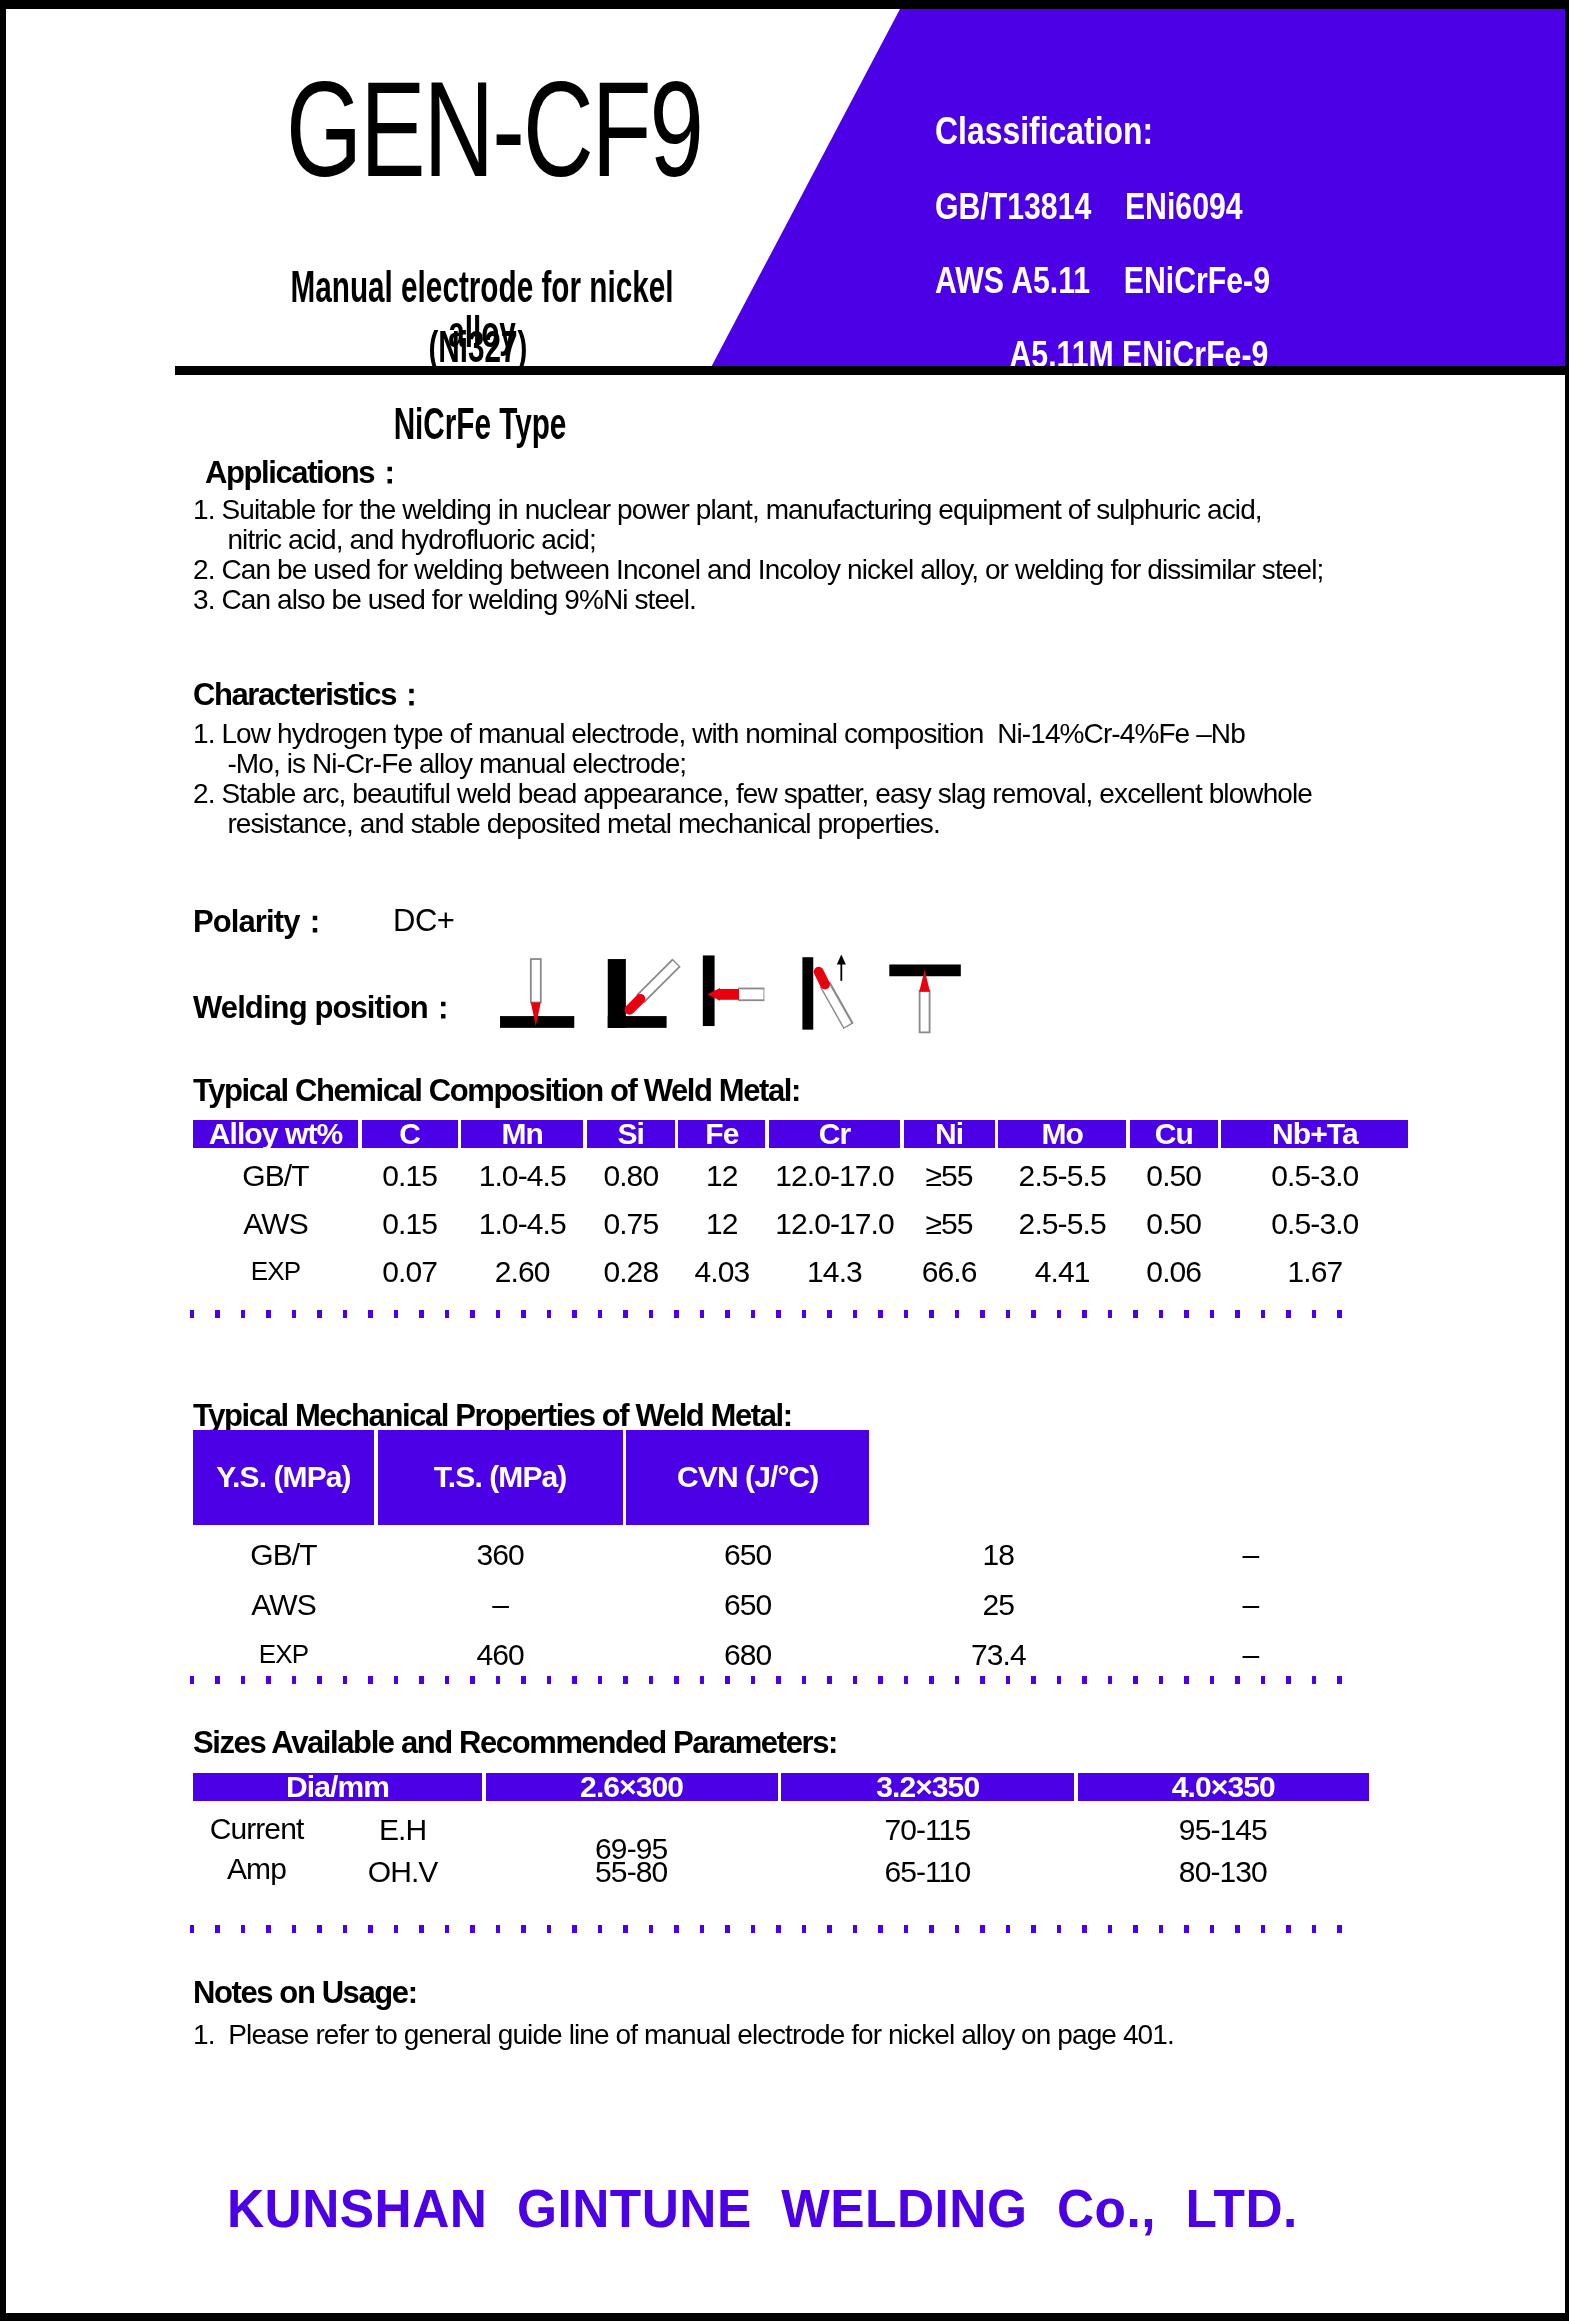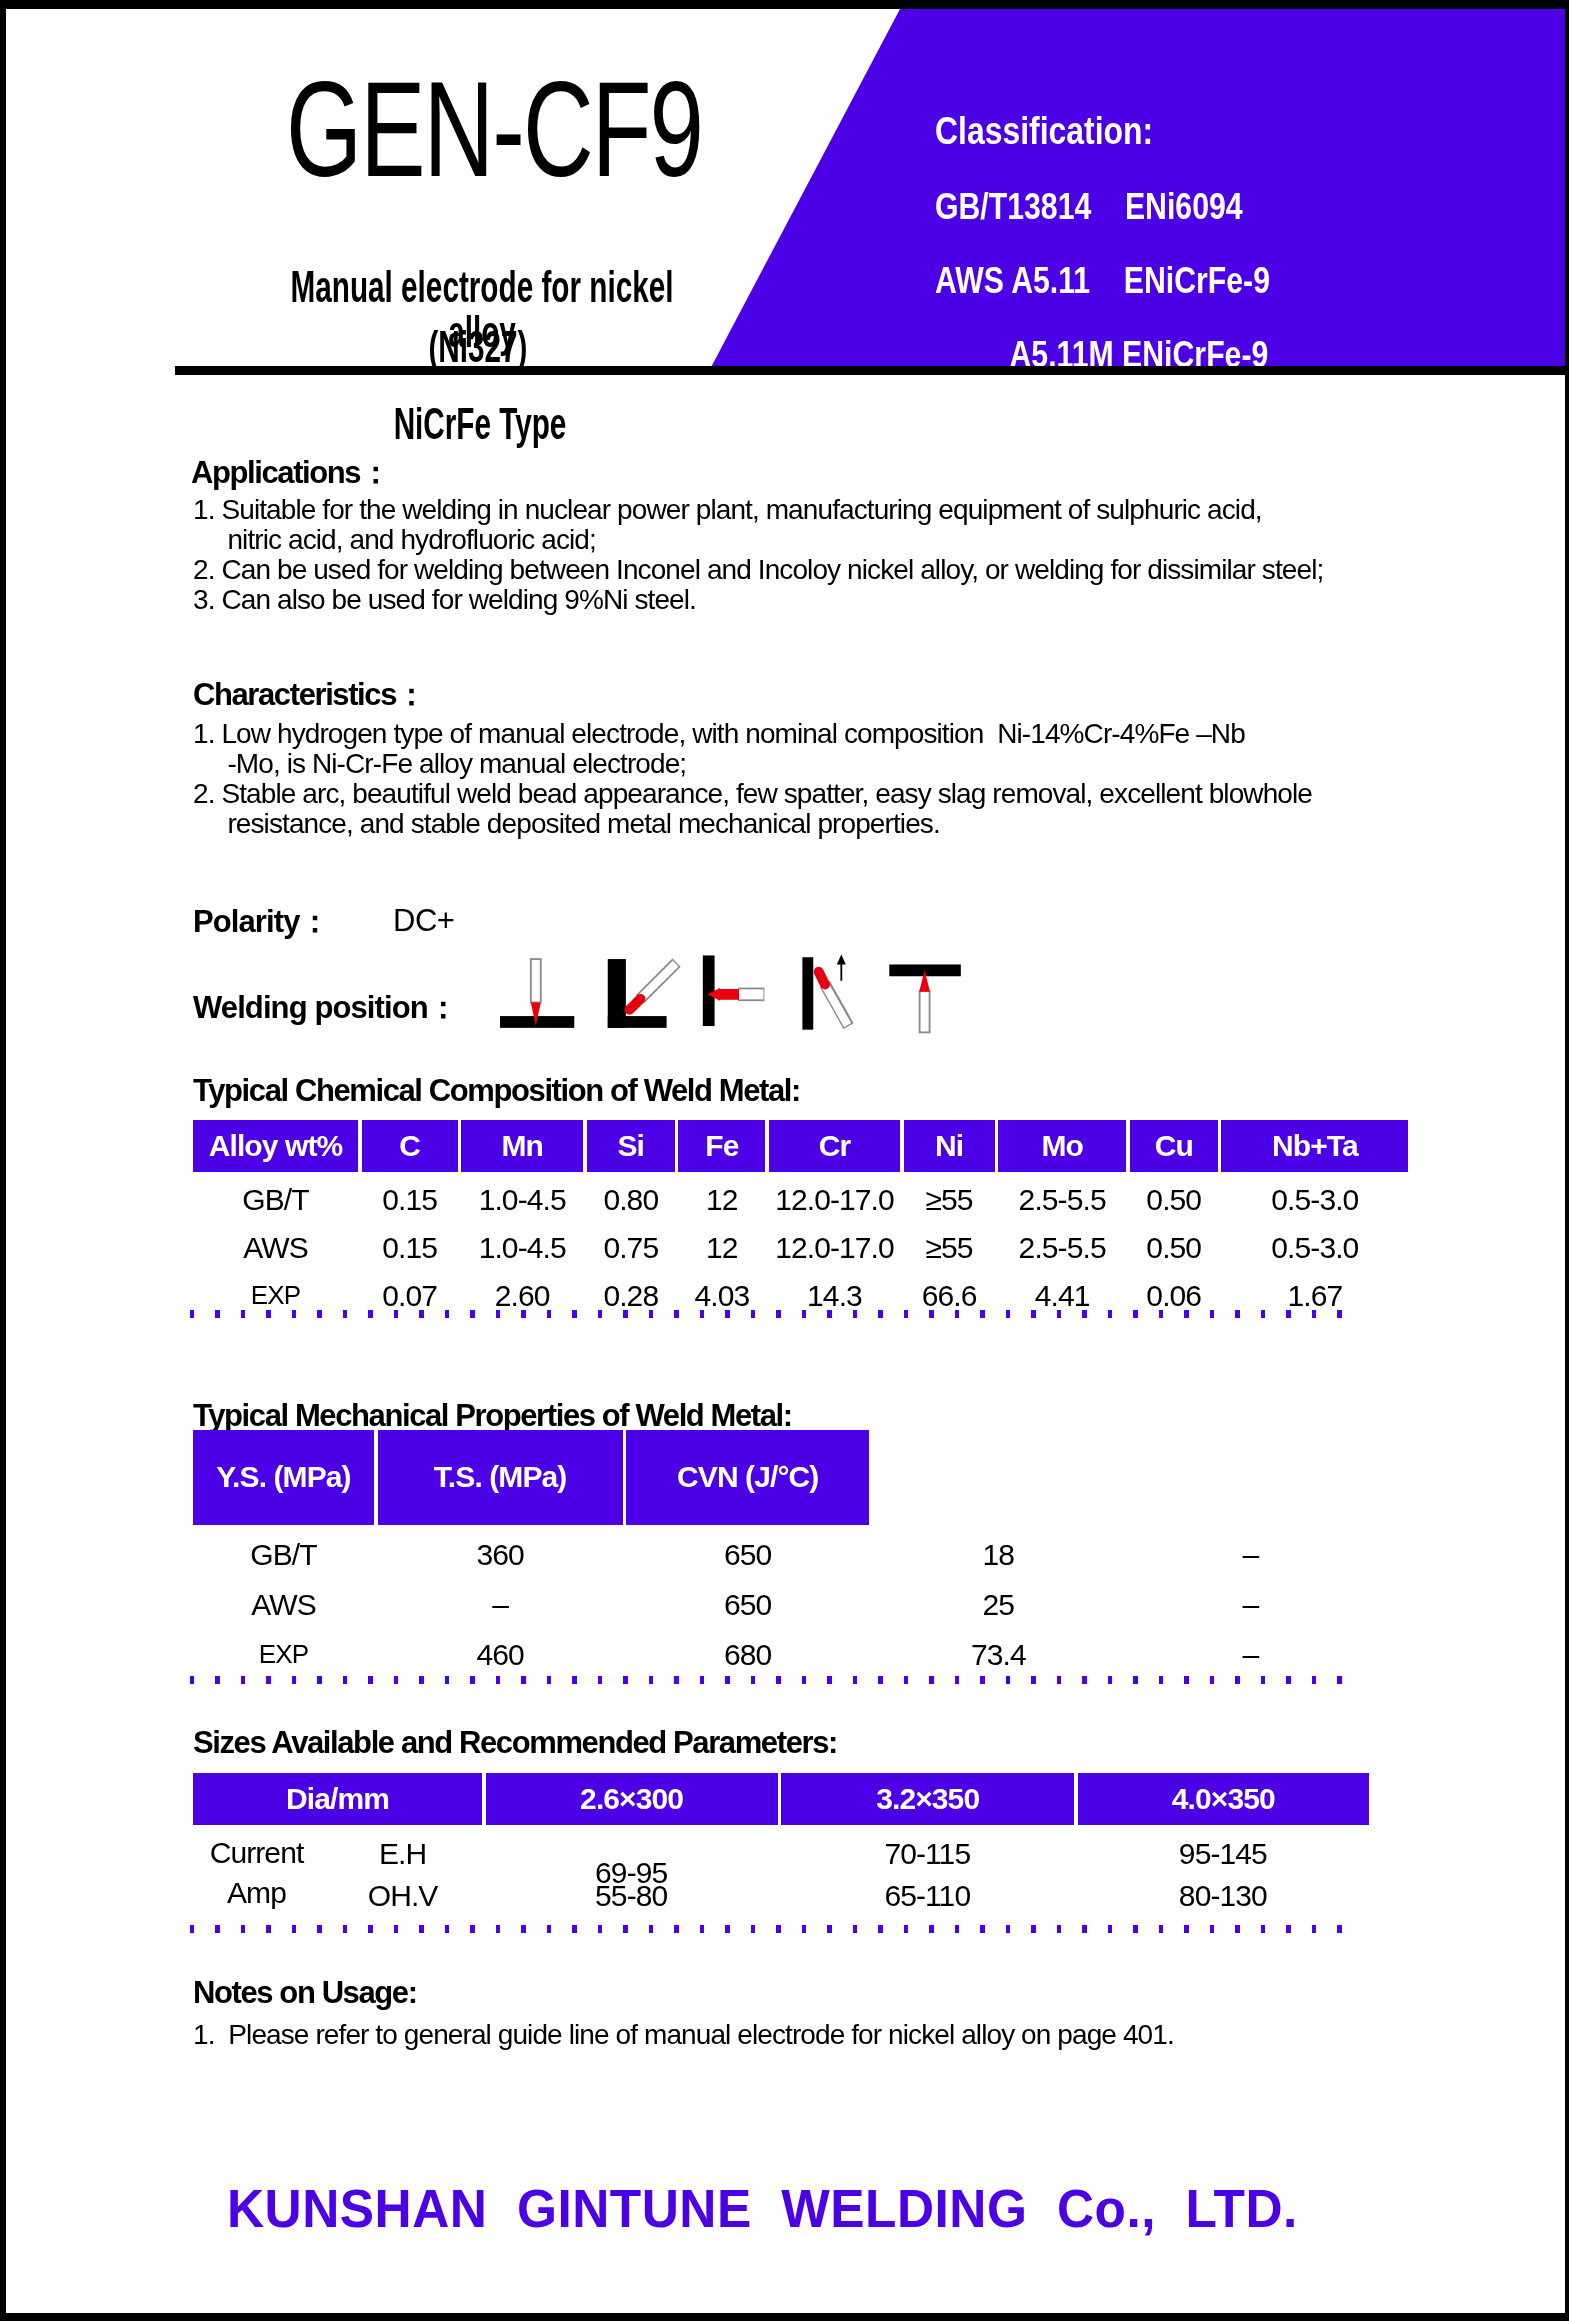--- a/index.html
+++ b/index.html
@@ -40,21 +40,21 @@
   .plabel{font-size:31px;font-weight:bold;letter-spacing:-0.9px;white-space:pre;}
   .pvalue{font-size:31px;letter-spacing:-0.5px;white-space:pre;margin-left:18px;}
   
   .chem-grid{display:grid;grid-template-columns:165px 96px 122px 88px 87px 131px 91px 128px 88px 187px;column-gap:3.6px;}
   .mech-grid{display:grid;grid-template-columns:181px 245px 243px 251px 246px;column-gap:3.6px;}
   .sizes-head-grid{display:grid;grid-template-columns:289px 292px 293px 291px;column-gap:3.6px;}
   .sizes-body-grid{display:grid;grid-template-columns:127px 158px 292px 293px 291px;column-gap:3.6px;grid-template-rows:42px 42px;}
   .hc{background:var(--purple);color:#fff;font-size:30px;font-weight:bold;letter-spacing:-0.9px;
     display:flex;align-items:center;justify-content:center;text-align:center;
     white-space:pre-line;line-height:1.15;}
-  .thead-48 .hc{height:52px;}
+  .thead-48 .hc{height:28px;}
   .thead-104 .hc{height:95px;}
   .trow{display:grid;align-items:center;}
   .tv{font-size:30px;letter-spacing:-0.9px;display:flex;align-items:center;justify-content:center;white-space:pre;}
   .small{font-size:26px;}
   .chem-row{height:48px;}
   .mech-row{height:50px;}
   .group-label{display:flex;flex-direction:column;align-items:center;justify-content:flex-start;
     grid-row:1/3;grid-column:1;font-size:30px;letter-spacing:-0.9px;line-height:40px;}
   .dots{height:8.2px;width:1173px;left:190px;
     background:repeating-linear-gradient(90deg,var(--purple) 0 4.5px,transparent 4.5px 25.5px);}
@@ -76,21 +76,21 @@
     <div class="abs classif">
       <div class="ch">Classification:</div>
       <div class="cl">GB/T13814    ENi6094</div>
       <div class="cl">AWS A5.11    ENiCrFe-9</div>
       <div class="cl">         A5.11M ENiCrFe-9</div>
       <div class="cl">ISO 14172:E Ni 6094</div>
     </div>
   </div>
   <div class="abs divider"></div>
 
-  <div class="abs h" style="left:191px;top:452px;">Applications：</div>
+  <div class="abs h" style="left:205px;top:452px;">Applications：</div>
   <div class="abs" style="left:193px;top:495px;">
     <div class="bl">1. Suitable for the welding in nuclear power plant, manufacturing equipment of sulphuric acid,</div>
     <div class="bl">     nitric acid, and hydrofluoric acid;</div>
     <div class="bl">2. Can be used for welding between Inconel and Incoloy nickel alloy, or welding for dissimilar steel;</div>
     <div class="bl">3. Can also be used for welding 9%Ni steel.</div>
   </div>
 
   <div class="abs h" style="left:193px;top:674px;">Characteristics：</div>
   <div class="abs" style="left:193px;top:719px;">
     <div class="bl">1. Low hydrogen type of manual electrode, with nominal composition  Ni-14%Cr-4%Fe –Nb</div>

